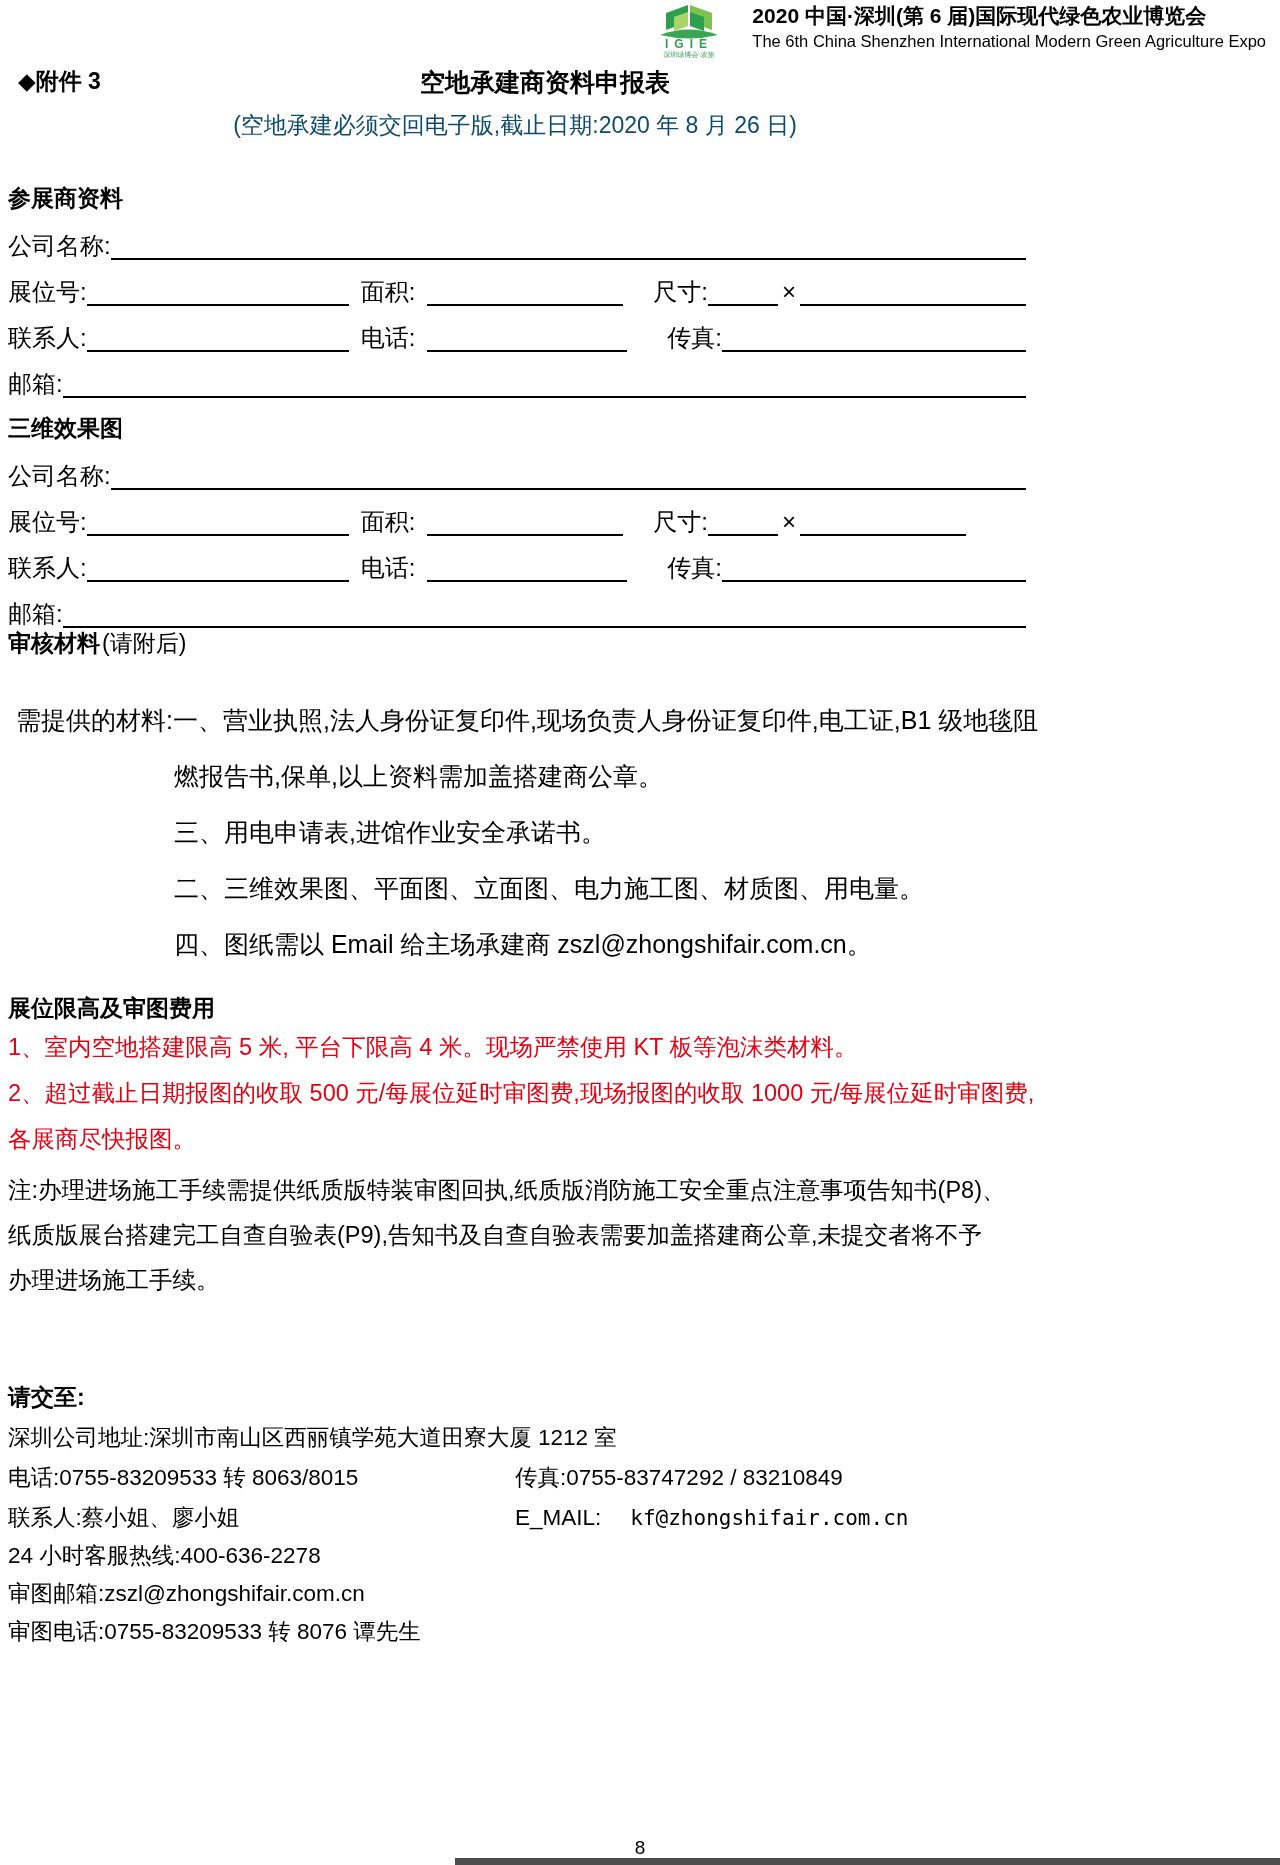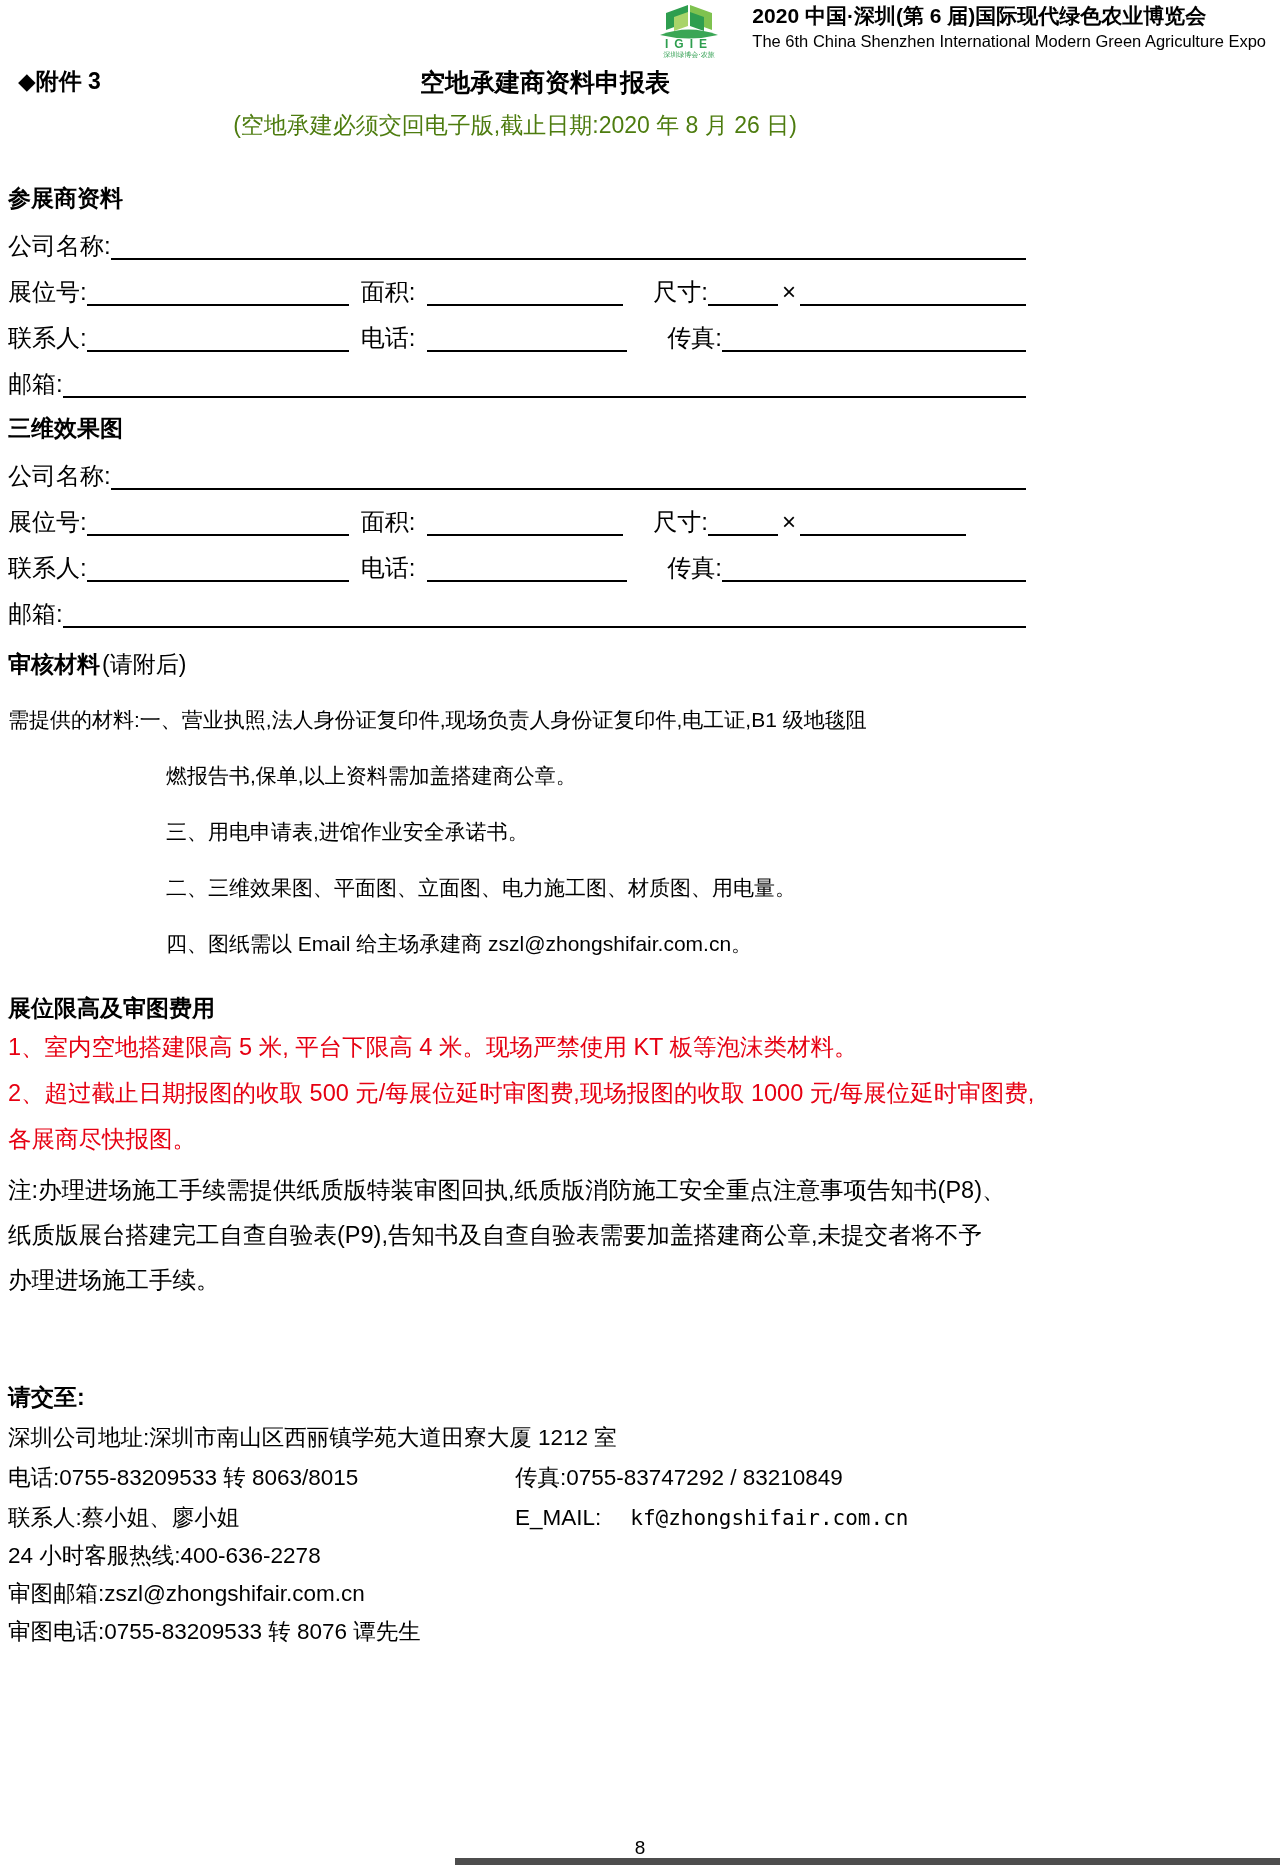--- a/index.html
+++ b/index.html
@@ -12,37 +12,37 @@
   
   .header { display:flex; justify-content:flex-end; align-items:flex-start; padding:2px 14px 0 0; height:60px; }
   .logo { width:106px; height:57px; margin-right:10px; flex:0 0 auto; }
   .header-titles { text-align:left; }
   .title-cn { font-size:21px; font-weight:bold; line-height:28px; white-space:nowrap; }
   .title-en { font-size:16.5px; line-height:22px; white-space:nowrap; }
   
   .title-row { position:relative; width:1030px; margin-top:4px; height:36px; }
   .attachment { position:absolute; left:18px; top:0; font-weight:bold; font-size:23px; }
   .form-title { text-align:center; font-weight:bold; font-size:25px; padding-left:60px; }
-  .subtitle { width:1030px; text-align:center; margin-top:8px; height:32px; color:#4d7c0f; font-size:23px; }
+  .subtitle { width:1030px; text-align:center; margin-top:8px; height:32px; color:#0c4a6e; font-size:23px; }
   
   .form { width:1018px; margin-left:8px; }
   .sec-heading { height:38px; display:flex; align-items:flex-end; font-weight:bold; font-size:23px; }
   .sec-heading.second { height:46px; }
   .form-row { height:46px; display:flex; align-items:flex-end; font-size:24px; }
   .form-row .lbl { white-space:nowrap; line-height:28px; }
   .u { border-bottom:2px solid #000; height:28px; box-sizing:border-box; }
   .fill { flex:1 1 auto; }
   .w270 { width:262px; } .w200 { width:196px; } .w205 { width:200px; } .w72 { width:70px; }
   .gap12 { margin-left:12px; } .gap28 { margin-left:40px; } .gap30 { margin-left:30px; }
   .times { padding:0 4px; line-height:28px; }
   
-  .review-heading { width:1018px; margin-left:8px; height:52px; display:flex; align-items:flex-end; font-size:23px; }
+  .review-heading { width:1018px; margin-left:8px; height:52px; display:flex; font-size:23px; }
   .review-heading b { font-weight:bold; }
   .review-heading .suffix { font-weight:normal; margin-left:2px; }
-  .materials { margin:12px 14px 0 8px; line-height:56px; font-size:21px; }
+  .materials { margin:12px 14px 0 16px; line-height:56px; font-size:25px; }
   .mat-first { white-space:nowrap; }
   .mat-first .intro { font-weight:normal; }
   .mat-indent { padding-left:158px; }
   
   .fees-heading { margin:8px 0 0 8px; height:44px; display:flex; align-items:flex-end; font-weight:bold; font-size:23px; }
   .fees { margin:0 14px 0 8px; line-height:46px; color:#e60012; font-size:23.5px; }
   .entry-note { margin:6px 14px 0 8px; line-height:45px; font-size:23.5px; }
   
   .submit-heading { margin:70px 0 0 8px; height:40px; display:flex; align-items:flex-end; font-weight:bold; font-size:23px; }
   .submit { margin-left:8px; font-size:22.5px; }

